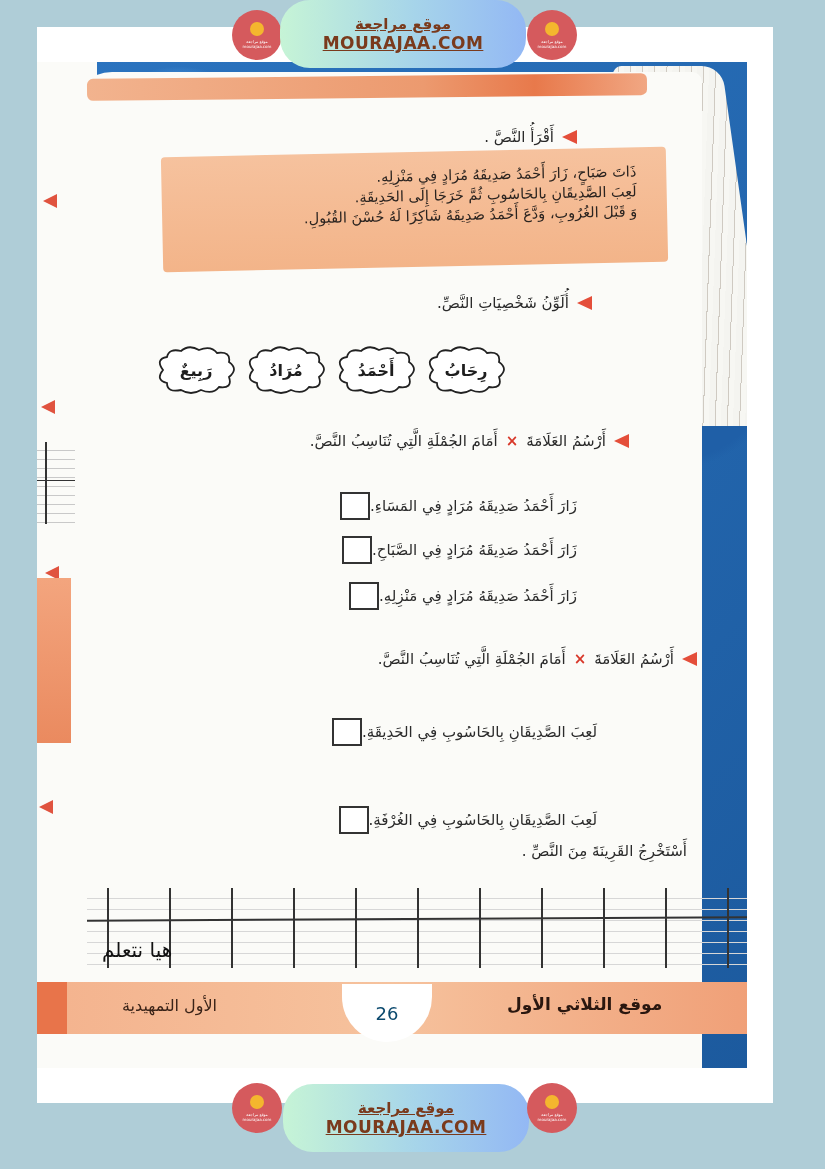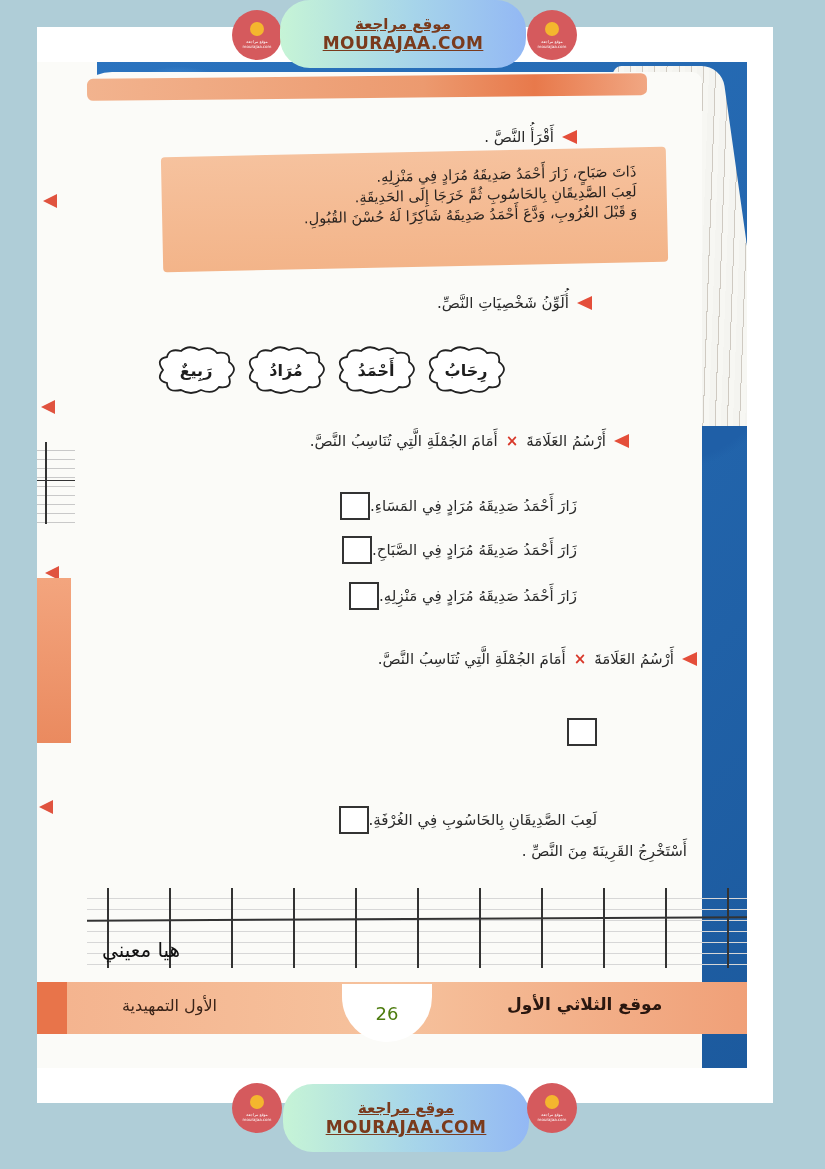--- a/index.html
+++ b/index.html
@@ -109,21 +109,21 @@
   .footer-band {
     position: absolute; left: 0; top: 920px; width: 710px; height: 52px;
     background: linear-gradient(90deg, #e8744a 0 30px, #f4b48f 30px, #f6c29d 50%, #f0a078 100%);
   }
   .footer-left { position: absolute; left: 85px; top: 934px; font-size: 16px; direction: rtl; color: #3a2318; }
   .footer-right { position: absolute; left: 470px; top: 932px; font-size: 17px; font-weight: bold; direction: rtl; color: #2a170f; }
   .page-num {
     position: absolute; left: 305px; top: 922px; width: 90px; height: 58px;
     background: #fff; border-radius: 0 0 45px 45px;
     display: flex; align-items: center; justify-content: center;
-    font-size: 18px; color: #4d7c0f; font-family: "DejaVu Sans", sans-serif;
+    font-size: 18px; color: #0c4a6e; font-family: "DejaVu Sans", sans-serif;
   }
   .banner {
     position: absolute; width: 246px; height: 68px;
     background: linear-gradient(90deg, #c6f4d6, #a6d4ea 55%, #93b8f4);
     border-radius: 30px;
     display: flex; flex-direction: column; align-items: center; justify-content: center;
   }
   .banner .ar { font-size: 15px; font-weight: bold; color: #7a3a1c; text-decoration: underline; direction: rtl; font-family: "DejaVu Sans", sans-serif; }
   .banner .en { font-size: 17px; font-weight: bold; color: #7a3a1c; text-decoration: underline; letter-spacing: 0.5px; font-family: "DejaVu Sans", sans-serif; }
   .badge {
@@ -216,20 +216,21 @@
   </div>
 
   <div class="instr arabic" style="right:50px; top:588px;">
     <span class="tri"></span>
     <span>أَرْسُمُ العَلَامَةَ</span>
     <span class="xmark">×</span>
     <span>أَمَامَ الجُمْلَةِ الَّتِي تُنَاسِبُ النَّصَّ.</span>
   </div>
 
   <div class="option arabic" style="right:150px; top:656px;">
+    <span class="txt">لَعِبَ الصَّدِيقَانِ بِالحَاسُوبِ فِي الحَدِيقَةِ.</span>
     <span class="cbox"></span>
   </div>
   <div class="option arabic" style="right:150px; top:744px;">
     <span class="txt">لَعِبَ الصَّدِيقَانِ بِالحَاسُوبِ فِي الغُرْفَةِ.</span>
     <span class="cbox"></span>
   </div>
 
   <div class="instr arabic" style="right:60px; top:780px;">
     <span>أَسْتَخْرِجُ القَرِينَةَ مِنَ النَّصِّ .</span>
   </div>
@@ -241,21 +242,21 @@
     <div class="vline" style="left:144px;"></div>
     <div class="vline" style="left:206px;"></div>
     <div class="vline" style="left:268px;"></div>
     <div class="vline" style="left:330px;"></div>
     <div class="vline" style="left:392px;"></div>
     <div class="vline" style="left:454px;"></div>
     <div class="vline" style="left:516px;"></div>
     <div class="vline" style="left:578px;"></div>
     <div class="vline" style="left:640px;"></div>
   </div>
-  <div class="lets-learn">هيا معيني</div>
+  <div class="lets-learn">هيا نتعلم</div>
 
   <div class="footer-band"></div>
   <div class="footer-left">الأول التمهيدية</div>
   <div class="page-num">26</div>
   <div class="footer-right">موقع الثلاثي الأول</div>
 </div>
 
 <div class="badge" style="left:232px; top:10px;">
   <div class="dot"></div>
   <div class="tiny">موقع مراجعة</div>

